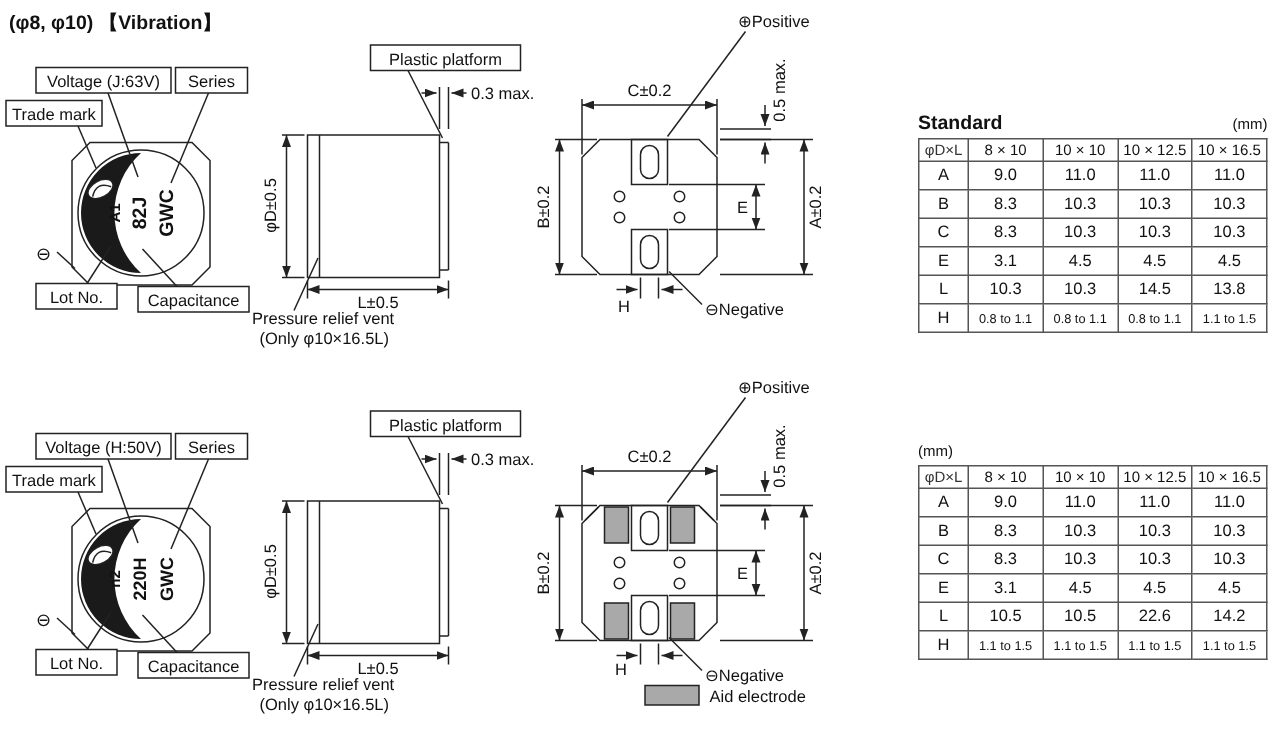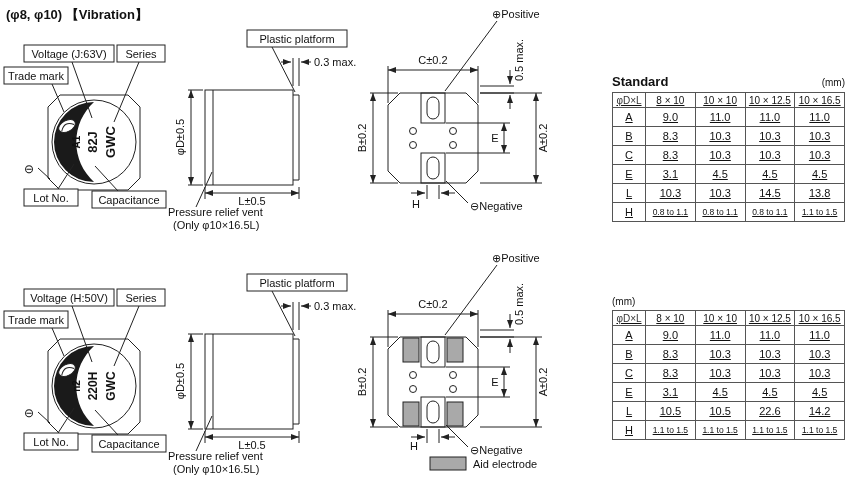--- a/index.html
+++ b/index.html
@@ -19,21 +19,21 @@
   .drawing path.filled { fill:#1a1a1a; stroke:none; }
   .drawing circle.white, .drawing ellipse.white { fill:#fff; }
   .drawing rect.gray { fill:#a9a9a9; }
   .boxlabel rect { fill:#fff; }
   .table-wrap { position:absolute; left:612px; width:233px; }
   #sec-standard .table-wrap { top:46px;margin-top:28px; }
   #sec-vibration .table-wrap { top:52px; }
   .table-head { display:flex; justify-content:space-between; align-items:baseline; margin-bottom:3px; }
   .table-title { font-size:13px; font-weight:bold; }
   .table-unit { font-size:10px; }
-  table.dim-table { border-collapse:collapse; width:233px; table-layout:fixed;text-decoration:underline; }
+  table.dim-table { border-collapse:collapse; width:233px; table-layout:fixed; }
   .dim-table th, .dim-table td { border:1px solid #555; font-size:11px; font-weight:normal; text-align:center; vertical-align:middle; padding:1px 0; height:19px; background:#fff; }
   .dim-table tr.hdr th { height:15px; font-size:10px; }
   .dim-table th.corner { width:33px; font-size:8px; color:#333; }
   .dim-table tr.small td { font-size:8.5px; }
 </style>
 </head>
 <body>
 
 <div class="page">
 

